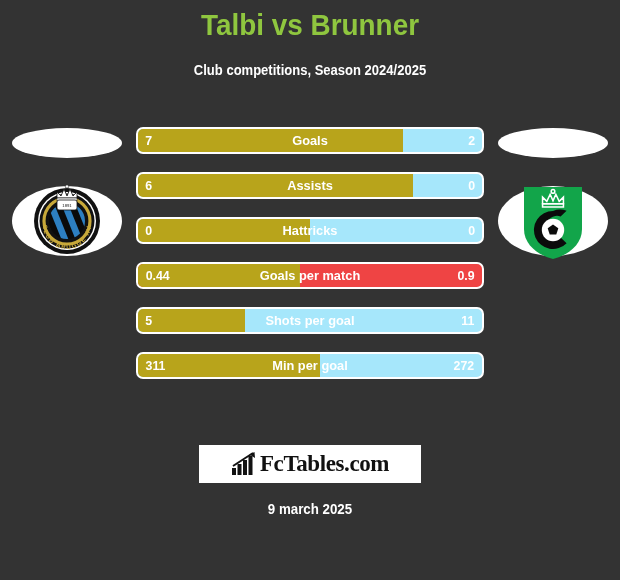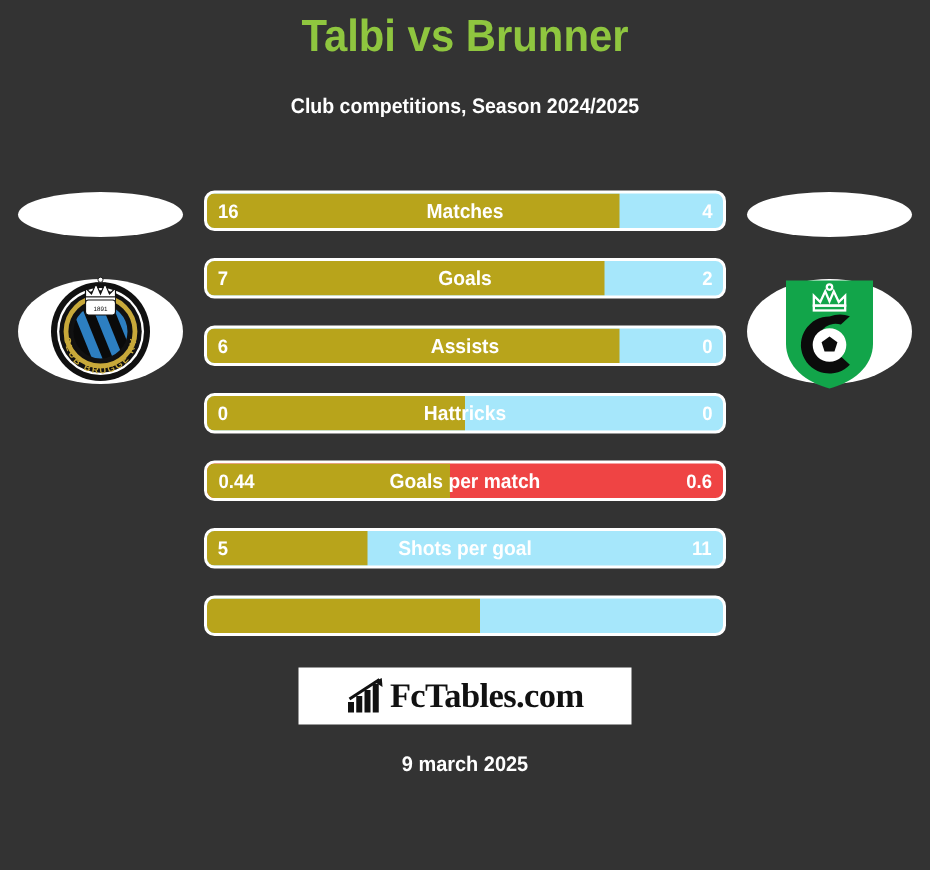--- a/index.html
+++ b/index.html
@@ -213,28 +213,20 @@
       </g>
 
       <path d="M55 36 a19 19 0 1 0 13.6 32.2 l-6 -5.6 A11.2 11.2 0 1 1 62.6 41.4 l6 -5.6 A18.9 18.9 0 0 0 55 36 Z" fill="#0B0B0B"></path>
       <circle cx="55" cy="55" r="11.2" fill="#ffffff"></circle>
       <polygon points="55,49.4 60.3,53.2 58.3,59.4 51.7,59.4 49.7,53.2" fill="#0B0B0B"></polygon>
     </svg>
   </div>
 
   <div class="bars">
 
-    <div class="bar-row" style="background: rgb(166, 231, 251); border-color: rgb(255, 255, 255);">
-      <div class="bar-left" style="width: 80%; background: rgb(184, 164, 27);"></div>
-      <div class="bar-text">
-        <span class="bar-val">16</span>
-        <span class="bar-label">Matches</span>
-        <span class="bar-val">4</span>
-      </div>
-    </div>
 
     <div class="bar-row" style="background: rgb(166, 231, 251); border-color: rgb(255, 255, 255);">
       <div class="bar-left" style="width: 77%; background: rgb(184, 164, 27);"></div>
       <div class="bar-text">
         <span class="bar-val">7</span>
         <span class="bar-label">Goals</span>
         <span class="bar-val">2</span>
       </div>
     </div>
 
@@ -254,35 +246,40 @@
         <span class="bar-label">Hattricks</span>
         <span class="bar-val">0</span>
       </div>
     </div>
 
     <div class="bar-row" style="background: #ef4444; border-color: rgb(255, 255, 255);">
       <div class="bar-left" style="width: 47%; background: rgb(184, 164, 27);"></div>
       <div class="bar-text">
         <span class="bar-val">0.44</span>
         <span class="bar-label">Goals per match</span>
-        <span class="bar-val">0.6</span>
+        <span class="bar-val">0.9</span>
       </div>
     </div>
 
     <div class="bar-row" style="background: rgb(166, 231, 251); border-color: rgb(255, 255, 255);">
       <div class="bar-left" style="width: 31%; background: rgb(184, 164, 27);"></div>
       <div class="bar-text">
         <span class="bar-val">5</span>
         <span class="bar-label">Shots per goal</span>
         <span class="bar-val">11</span>
       </div>
     </div>
 
     <div class="bar-row" style="background: rgb(166, 231, 251); border-color: rgb(255, 255, 255);">
       <div class="bar-left" style="width: 53%; background: rgb(184, 164, 27);"></div>
+      <div class="bar-text">
+        <span class="bar-val">311</span>
+        <span class="bar-label">Min per goal</span>
+        <span class="bar-val">272</span>
+      </div>
     </div>
 
   </div>
 
   <div class="fctables">
     <svg class="fct-icon" width="26" height="24" viewBox="0 0 26 24" xmlns="http://www.w3.org/2000/svg">
       <rect x="1" y="16" width="4" height="7" fill="#111111"></rect>
       <rect x="6.5" y="12" width="4" height="11" fill="#111111"></rect>
       <rect x="12" y="8" width="4" height="15" fill="#111111"></rect>
       <rect x="17.5" y="4" width="4" height="19" fill="#111111"></rect>

